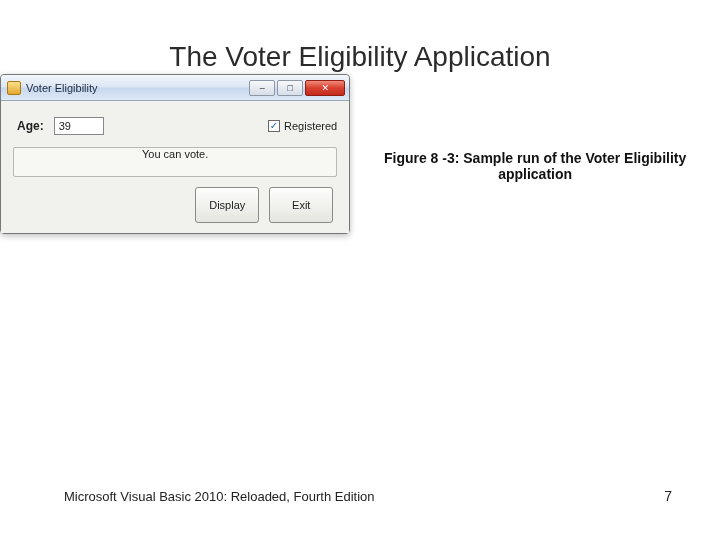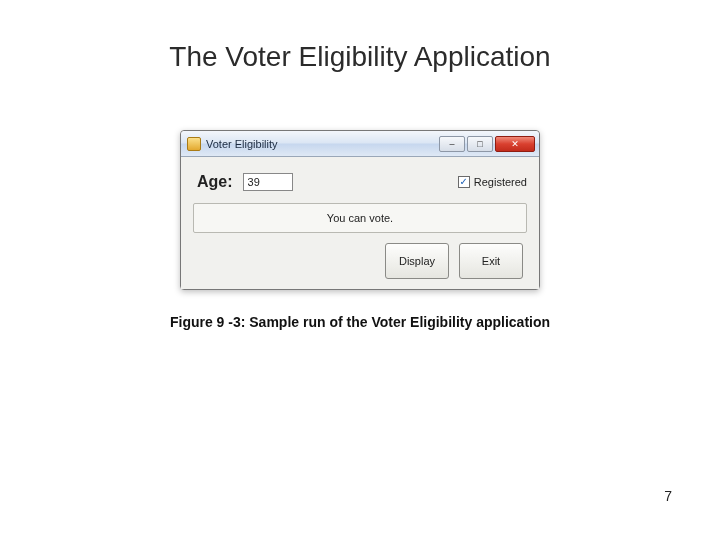--- a/index.html
+++ b/index.html
@@ -19,23 +19,22 @@
   }
   .title {
     text-align: center;
     font-size: 28px;
     color: #2b2b2b;
     line-height: 1.25;
     font-weight: 400;
   }
   .figure-wrap {
     display: flex;
-    flex-direction: column;
+    flex-direction: row;
     align-items: center;
-    margin-top: 56px;
   }
   
   .win {
     width: 360px;
     border: 1px solid #777;
     border-radius: 4px;
     box-shadow: 0 2px 6px rgba(0,0,0,0.25);
     background: #fff;
     filter: blur(0.35px);
   }
@@ -77,41 +76,41 @@
   .client {
     padding: 10px 12px 10px 12px;
     background: #f1f1ee;
   }
   .row1 {
     display: flex;
     align-items: center;
     gap: 10px;
     margin: 6px 0 12px 4px;
   }
-  .lbl { font-size: 16px; color: #222; font-weight: 600; }
+  .lbl { font-size: 12px; color: #222; font-weight: 600; }
   .ageinput {
     width: 50px; height: 18px;
     border: 1px solid #888;
     background: #fff;
     font-size: 11px;
     padding: 1px 4px;
     color: #222;
   }
   .spacer { flex: 1; }
   .chk { display: flex; align-items: center; gap: 4px; font-size: 11px; color:#222; }
   .chkbox {
     width: 12px; height: 12px; border:1px solid #6a6a6a; background:#fff;
     display:flex;align-items:center;justify-content:center;
     font-size: 10px; color:#1b5fb4; line-height:1;
   }
   .msgframe {
     border: 1px solid #b9b9b2;
     background: #f7f7f4;
     height: 30px;
-    display:flex; align-items:center; justify-content:center;
+    display:flex; align-items:flex-start; justify-content:center;
     font-size: 11px; color:#222;
     border-radius: 2px;
     margin-bottom: 10px;
   }
   .btnrow { display:flex; justify-content:flex-end; gap:10px; padding-right:4px; }
   .btn {
     min-width: 64px; height: 36px;
     border: 1px solid #8a8a86;
     border-radius: 3px;
     background: linear-gradient(#fdfdfc,#e6e6e0);
@@ -189,17 +188,18 @@
           <div class="btn">
             <span>Display</span>
           </div>
           <div class="btn">
             <span>Exit</span>
           </div>
         </div>
       </div>
     </div>
 
-    <div class="caption">Figure 9 -3: Sample run of the Voter Eligibility application</div>
+    <div class="caption">Figure 8 -3: Sample run of the Voter Eligibility application</div>
   </div>
 
+  <div class="footer-left">Microsoft Visual Basic 2010: Reloaded, Fourth Edition</div>
   <div class="pagenum">7</div>
 </div>
 
 </body></html>

